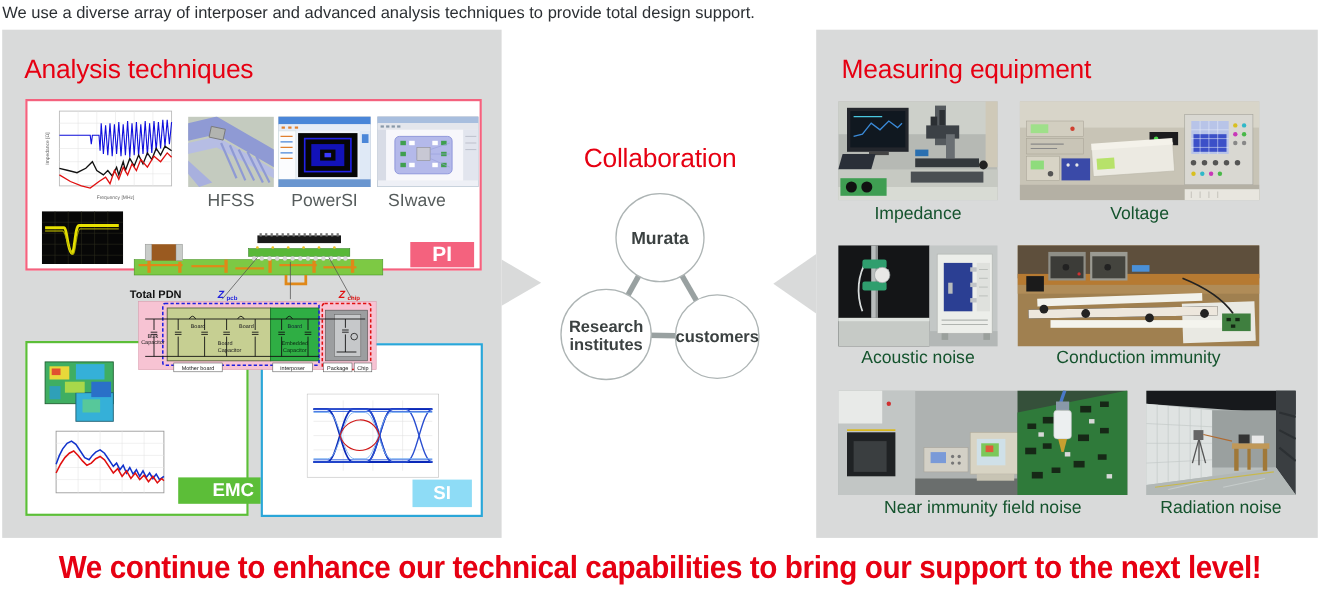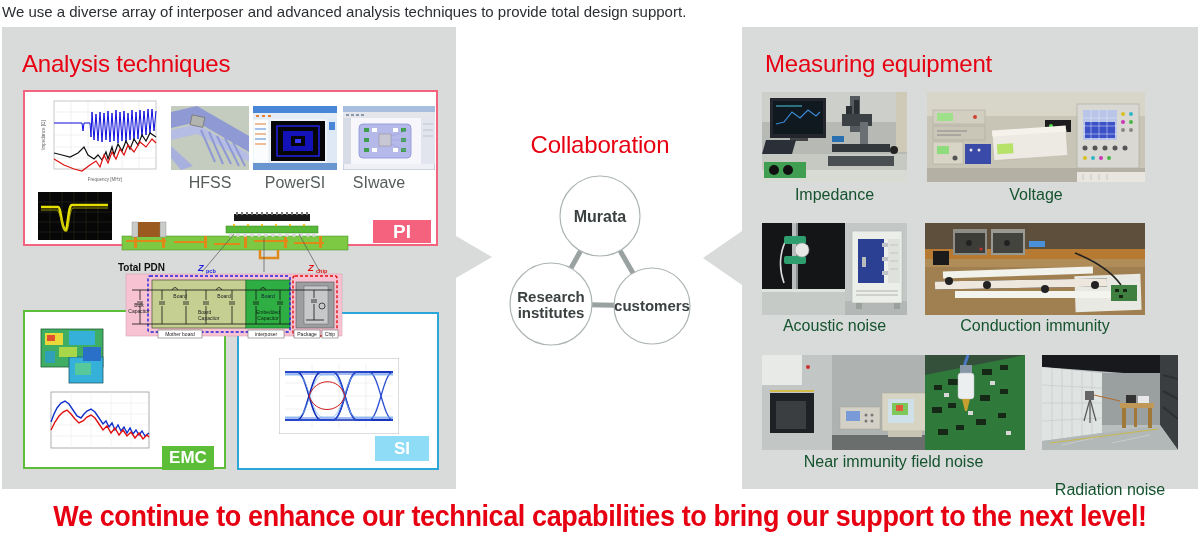--- a/index.html
+++ b/index.html
@@ -299,21 +299,21 @@
             <line x1="14" y1="37" x2="112" y2="37"></line>
             <line x1="14" y1="48" x2="112" y2="48"></line>
           <line x1="34" y1="4" x2="34" y2="60"></line>
             <line x1="54" y1="4" x2="54" y2="60"></line>
             <line x1="74" y1="4" x2="74" y2="60"></line>
             <line x1="94" y1="4" x2="94" y2="60"></line>
         </g>
         <polyline fill="none" stroke="#1133cc" stroke-width="1.4" points="14,34 17,26 20,20 24,15 28,13 32,16 36,22 40,28 44,30 47,26 50,23 54,21 58,24 62,30 66,36 69,33 72,39 75,35 78,42 81,37 84,43 87,39 90,45 93,40 96,46 99,42 102,47 105,43 108,48 112,45"></polyline>
         <polyline fill="none" stroke="#e01010" stroke-width="1.4" points="14,42 18,34 22,28 26,24 30,22 34,26 38,31 42,35 46,33 50,29 54,27 58,30 62,36 66,42 70,38 74,45 78,40 82,47 86,42 90,48 94,44 98,50 102,45 106,51 110,47 112,49"></polyline>
       </svg>
-      <div class="badge" style="left:137px;top:134px;width:52px;height:24px;line-height:24px;font-size:17px;background:#5cbe38;">EMC</div>
+      <div class="badge" style="left:137px;top:122px;width:52px;height:24px;line-height:24px;font-size:17px;background:#5cbe38;padding-left:24px;">EMC</div>
     </div>
 
     <div class="frame si" style="left:235px;top:285px;width:198px;height:154px;">
       <svg class="abs" style="left:40px;top:44px;" width="120" height="76" viewBox="0 0 120 76">
         <rect x="0" y="0" width="120" height="76" fill="#fff" stroke="#aaa" stroke-width="0.8"></rect>
         <g stroke="#e0e0e0" stroke-width="0.5">
           <line x1="6" y1="25" x2="114" y2="25"></line>
             <line x1="6" y1="38" x2="114" y2="38"></line>
             <line x1="6" y1="51" x2="114" y2="51"></line>
           <line x1="33" y1="6" x2="33" y2="70"></line>
@@ -615,17 +615,17 @@
       <rect x="84" y="40" width="10" height="8" fill="#333"></rect>
       <rect x="96" y="41" width="11" height="7" fill="#e8e8e8"></rect>
       <g stroke="#555" stroke-width="1.2">
         <line x1="48" y1="44" x2="42" y2="66"></line>
           <line x1="48" y1="44" x2="54" y2="66"></line>
           <line x1="48" y1="44" x2="48" y2="68"></line>
       </g>
       <rect x="43" y="36" width="9" height="9" fill="#666"></rect>
       <line x1="52" y1="40" x2="78" y2="46" stroke="#b06a30" stroke-width="1"></line>
     </svg>
-    <div class="photo-label" style="left:300px;top:426px;width:136px;margin-top:28px;">Radiation noise</div>
+    <div class="photo-label" style="left:300px;top:426px;width:136px;">Radiation noise</div>
   </section>
 
   <div class="footer">We continue to enhance our technical capabilities to bring our support to the next level!</div>
 </div>
 
 </body></html>

